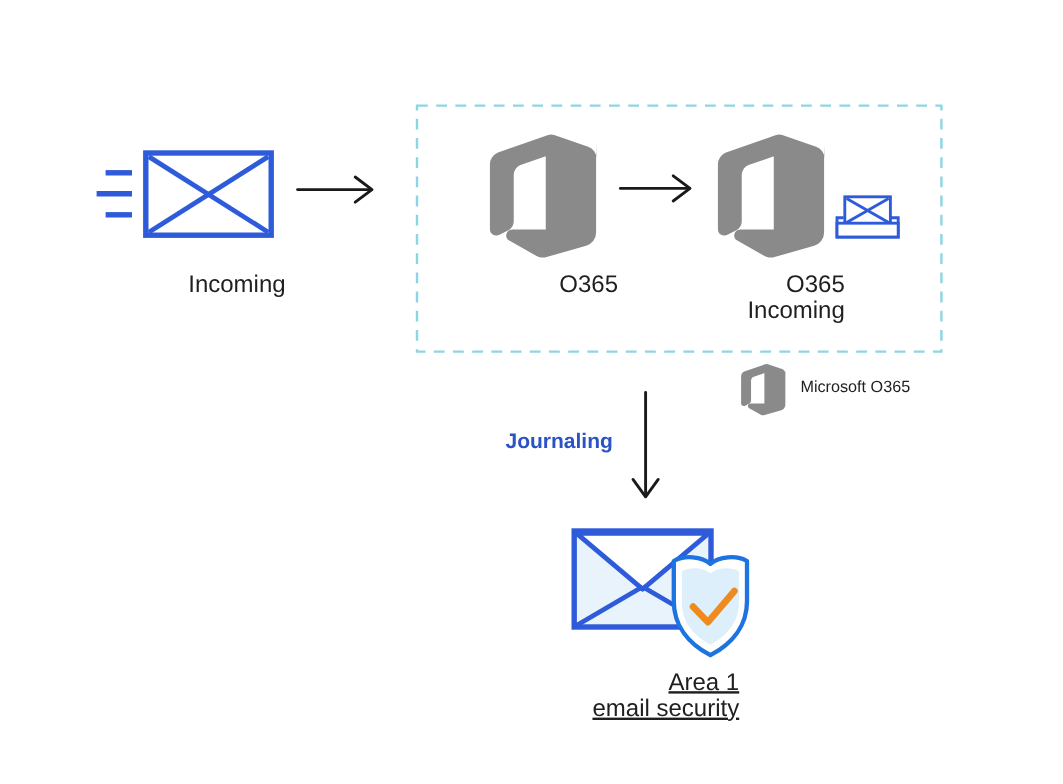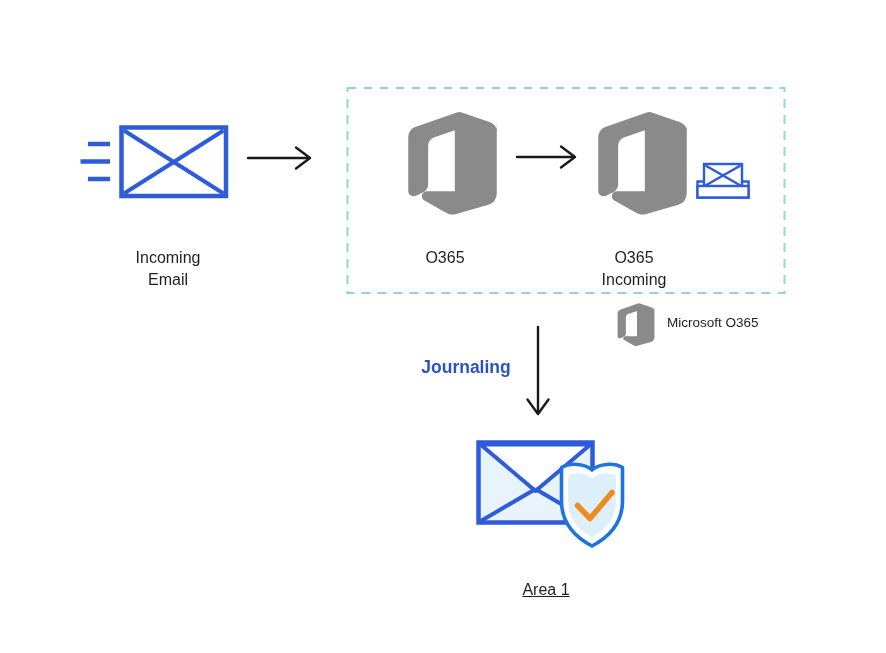--- a/index.html
+++ b/index.html
@@ -6,26 +6,25 @@
   #canvas{
     position:relative;
     width:886px;height:653px;
     background:#ffffff;
     overflow:hidden;
     font-family:"Liberation Sans", sans-serif;
   }
   #gfx{position:absolute;left:0;top:0;width:886px;height:653px;}
   .lbl{
     position:absolute;
-    text-align:center;
+    text-align:right;
     color:var(--text-black,#1f1f1f);
-    font-size:16px;
+    font-size:20px;
     line-height:22px;
     white-space:nowrap;
-    margin-top:21px;
   }
   .lbl span{display:block;}
   .legend-lbl{
     position:absolute;
     text-align:center;
     color:var(--text-black,#1f1f1f);
     font-size:13.5px;
     line-height:16px;
   }
   .journal-lbl{
@@ -113,33 +112,33 @@
     </g>
     <g>
       <path class="s-shield" stroke-width="3.6" stroke-linejoin="round" d="M592,470 C585,463.5 570,462.5 561.5,467.5 L561.5,501 C561.5,521.5 574,536.5 592,546 C610,536.5 622.5,521.5 622.5,501 L622.5,467.5 C614,462.5 599,463.5 592,470 Z"></path>
       <path class="f-shield-inner" transform="translate(592 506) scale(0.78) translate(-592 -506)" d="M592,470 C585,463.5 570,462.5 561.5,467.5 L561.5,501 C561.5,521.5 574,536.5 592,546 C610,536.5 622.5,521.5 622.5,501 L622.5,467.5 C614,462.5 599,463.5 592,470 Z"></path>
       <polyline class="s-orange" stroke-width="5.5" stroke-linecap="round" stroke-linejoin="round" points="577.5,505.5 590,518.5 612,492.5"></polyline>
     </g>
   </svg>
 
   <div class="lbl" style="left:98px;top:226px;width:140px;">
     <span>Incoming</span>
-    <span>Email</span>
   </div>
 
   <div class="lbl" style="left:375px;top:226px;width:140px;">
     <span>O365</span>
   </div>
 
   <div class="lbl" style="left:564px;top:226px;width:140px;">
     <span>O365</span>
     <span>Incoming</span>
   </div>
 
   <div class="legend-lbl" style="left:667px;top:315px;">Microsoft O365</div>
 
   <div class="journal-lbl" style="left:396px;top:357px;width:140px;">Journaling</div>
 
   <div class="lbl" style="left:476px;top:558px;width:140px;text-decoration:underline;">
     <span>Area 1</span>
+    <span>email security</span>
   </div>
 
 </div>
 
 </body></html>

